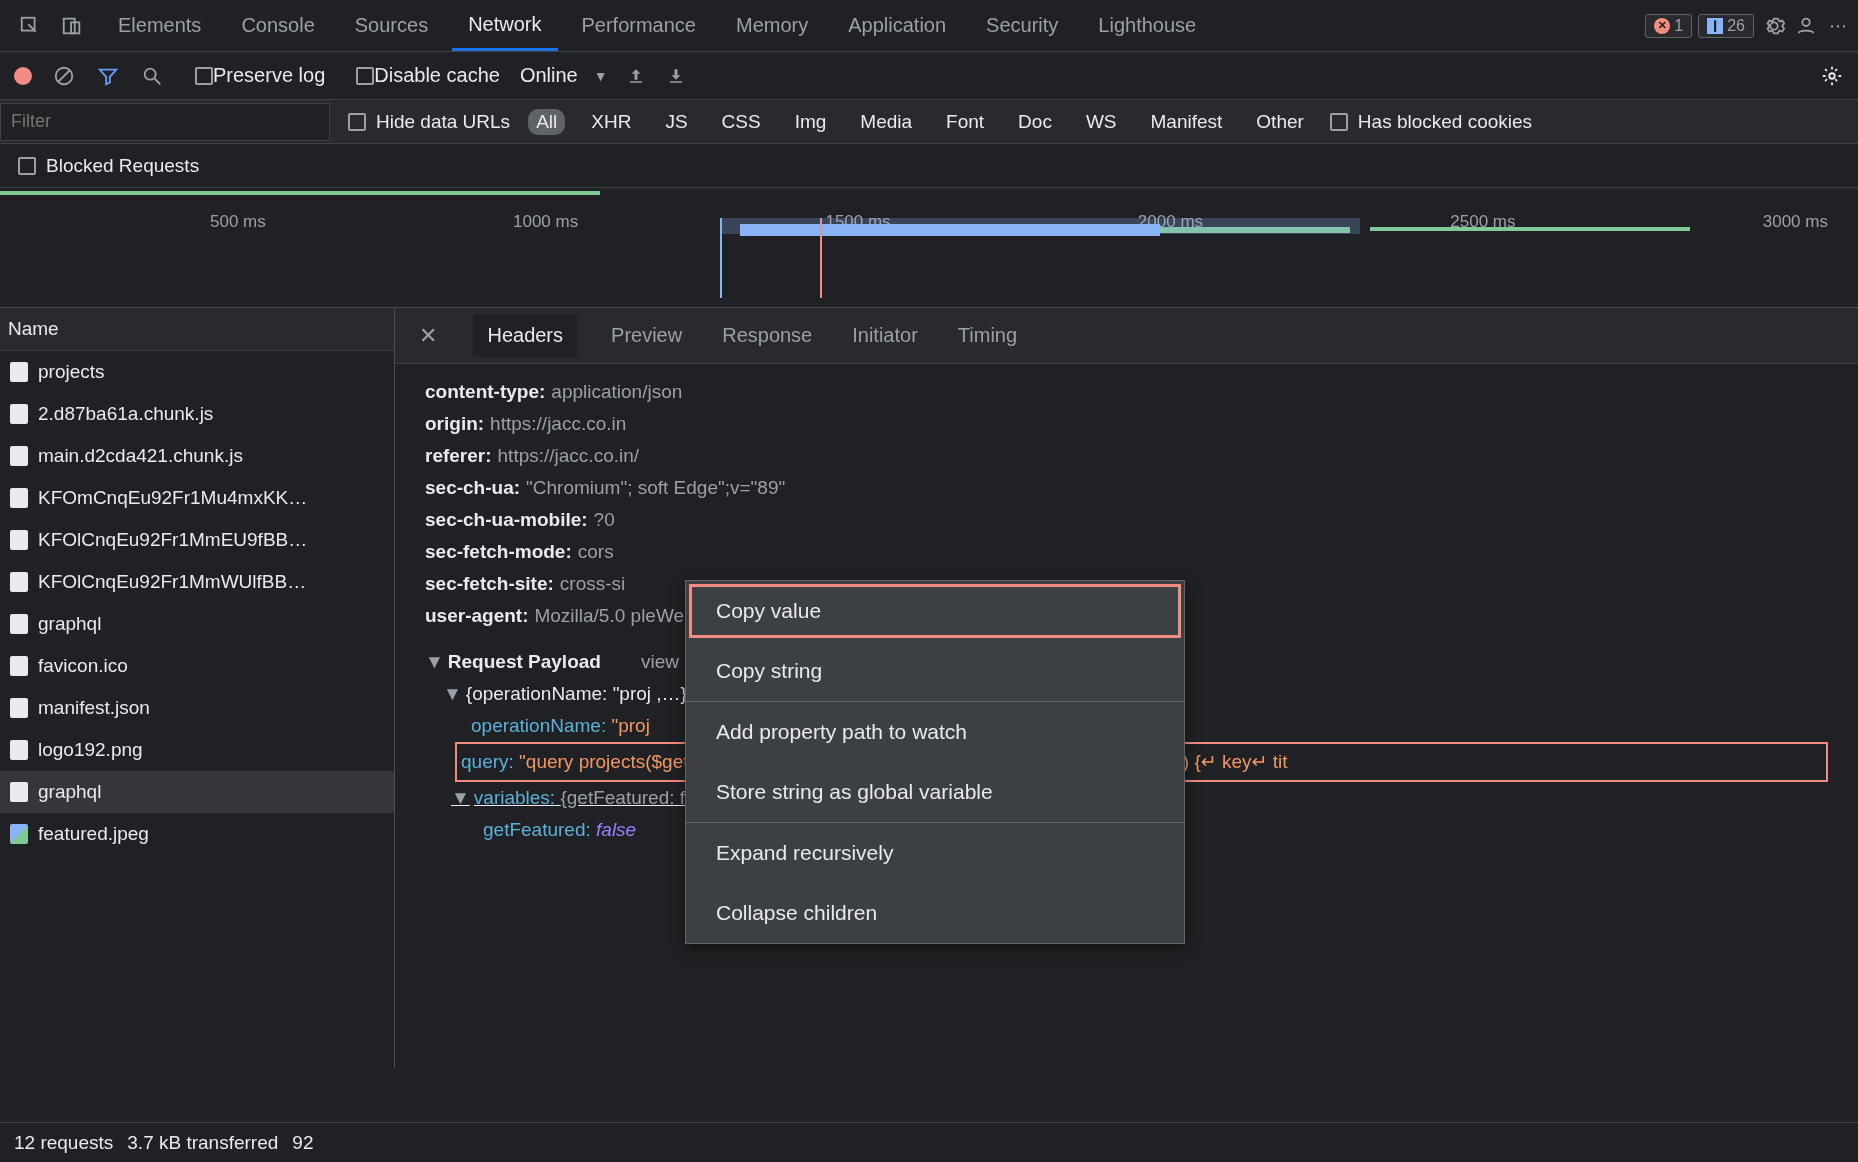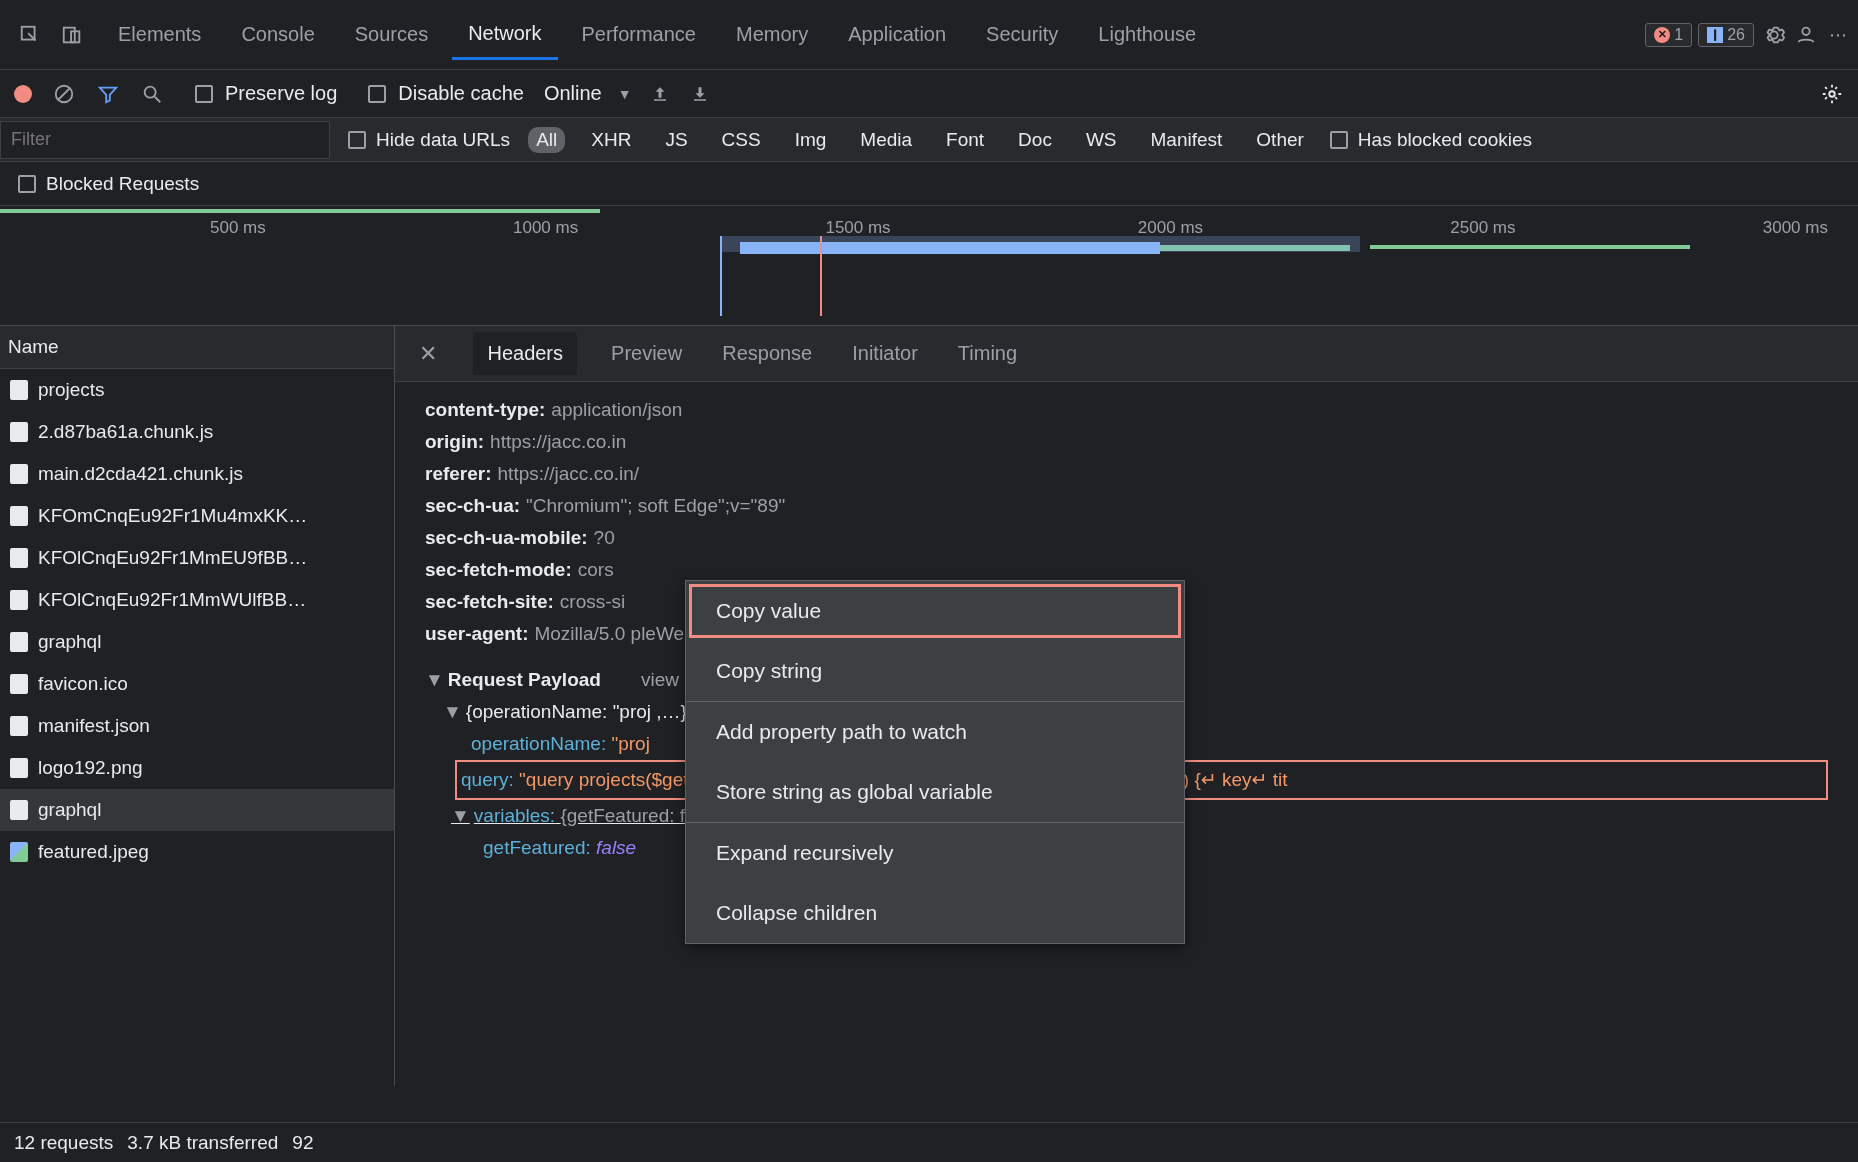--- a/index.html
+++ b/index.html
@@ -1,45 +1,45 @@
 <!DOCTYPE html>
 <html><head>
 <meta charset="utf-8">
 <style>
 * { margin:0; padding:0; box-sizing:border-box; font-family:-apple-system,BlinkMacSystemFont,"Segoe UI",Arial,sans-serif; }
 body { background:#202124; color:#9aa0a6; font-size:18px; width:1858px; height:1162px; overflow:hidden; position:relative; }
 
-.top-tabs { display:flex; align-items:center; height:70px; background:#202124; border-bottom:1px solid #3c4043; padding:0 8px; gap:8px; }
+.top-tabs { display:flex; align-items:center; height:52px; background:#202124; border-bottom:1px solid #3c4043; padding:0 8px; gap:8px; }
 .top-tabs .left-icons { display:flex; gap:18px; align-items:center; padding:0 10px; }
 .top-tabs .tab { padding:12px 16px; color:#9aa0a6; cursor:pointer; font-size:20px; }
 .top-tabs .tab.active { color:#e8eaed; border-bottom:3px solid #1a73e8; }
 .top-tabs .spacer { flex:1; }
 .top-tabs .badges { display:flex; gap:6px; align-items:center; }
 .badge { display:flex; align-items:center; gap:4px; background:#292a2d; border:1px solid #5f6368; border-radius:3px; padding:2px 8px; font-size:16px; }
 .badge.err .dot{ width:16px;height:16px;border-radius:50%;background:#f28b82;display:inline-flex;align-items:center;justify-content:center;color:#202124;font-size:11px;font-weight:bold;}
 .badge.warn .dot{ width:16px;height:16px;background:#8ab4f8;display:inline-flex;align-items:center;justify-content:center;color:#202124;font-size:11px;font-weight:bold;}
 .icon-btn{ width:24px;height:24px;display:inline-flex;align-items:center;justify-content:center;cursor:pointer;color:#9aa0a6;}
 
 .toolbar { display:flex; align-items:center; height:48px; background:#202124; border-bottom:1px solid #3c4043; padding:0 14px; gap:20px; font-size:20px;}
 .rec-dot{ width:18px;height:18px;border-radius:50%;background:#f28b82; }
-.toolbar .checkbox { display:flex; align-items:center; gap:12px; color:#e8eaed;padding-left:11px;}
+.toolbar .checkbox { display:flex; align-items:center; gap:0; color:#e8eaed;padding-left:11px;}
 .toolbar .checkbox .box,.filter-row .checkbox .box{ width:18px;height:18px;border:2px solid #9aa0a6;border-radius:2px;}
 .online-group{display:flex;align-items:center;gap:16px;color:#e8eaed;}
 .dropdown-arrow{font-size:14px;color:#9aa0a6;}
 
 .filter-row { display:flex; align-items:center; height:44px; background:#292a2d; border-bottom:1px solid #3c4043; padding:0 0; gap:18px; font-size:19px; }
 .filter-input { background:#202124; border:none; color:#9aa0a6; padding:8px 10px; width:330px; height:38px; font-size:18px; border:1px solid #3c4043;}
 .filter-pill { padding:2px 8px; border-radius:10px; color:#e8eaed; cursor:pointer;}
 .filter-pill.all { background:#5f6368; }
 .filter-row .checkbox{display:flex;align-items:center;gap:10px;color:#e8eaed;}
 
 .blocked-row{ display:flex; align-items:center; gap:10px; height:44px; padding:0 18px; color:#e8eaed; font-size:19px; border-bottom:1px solid #3c4043;}
 
 .timeline{ height:120px; background:#202124; border-bottom:1px solid #494c50; position:relative;}
-.timeline .ticks{position:absolute;top:12px;left:0;right:0;display:flex;justify-content:space-between;padding:0 30px;font-size:17px;color:#9aa0a6;}
+.timeline .ticks{position:absolute;top:24px;left:0;right:0;display:flex;justify-content:space-between;padding:0 30px;font-size:17px;color:#9aa0a6;}
 .bar-green1{position:absolute;left:0;width:600px;height:4px;background:#81c995;top:3px;}
 .bar-blue{position:absolute;top:36px;left:740px;width:420px;height:12px;background:#8ab4f8;}
 .bar-green2{position:absolute;top:39px;left:1160px;width:190px;height:6px;background:#81c995;}
 .bar-green3{position:absolute;top:39px;left:1370px;width:320px;height:4px;background:#81c995;}
 
 .main{display:flex;height:760px;}
 .req-list{width:395px;background:#202124;border-right:1px solid #494c50;overflow:hidden;}
 .req-list .hdr{padding:10px 8px;color:#e8eaed;font-size:19px;border-bottom:1px solid #3c4043; background:#292a2d;}
 .req-item{display:flex;align-items:center;gap:10px;padding:6px 10px;color:#e8eaed;font-size:19px;cursor:pointer; height:42px;}
 .req-item.selected{background:#35363a;}

